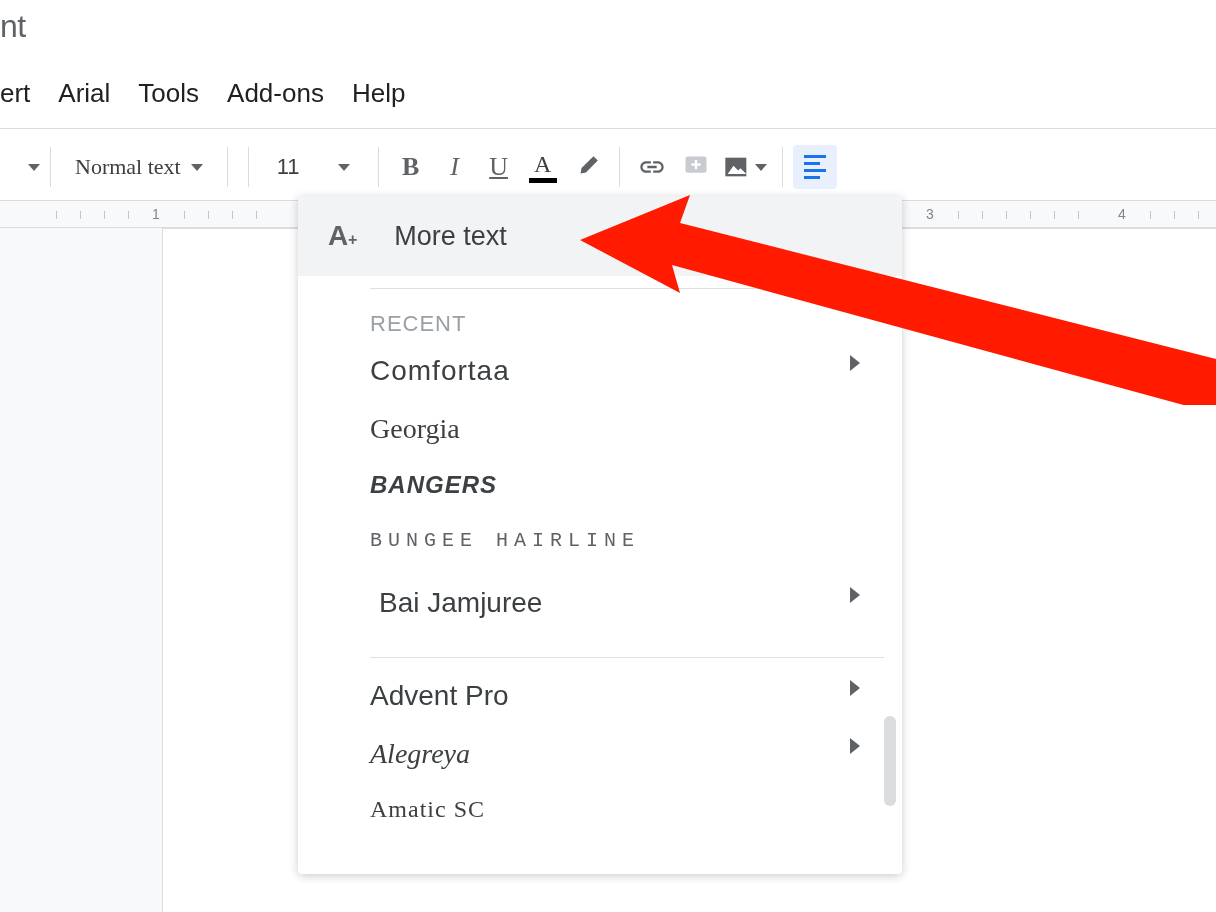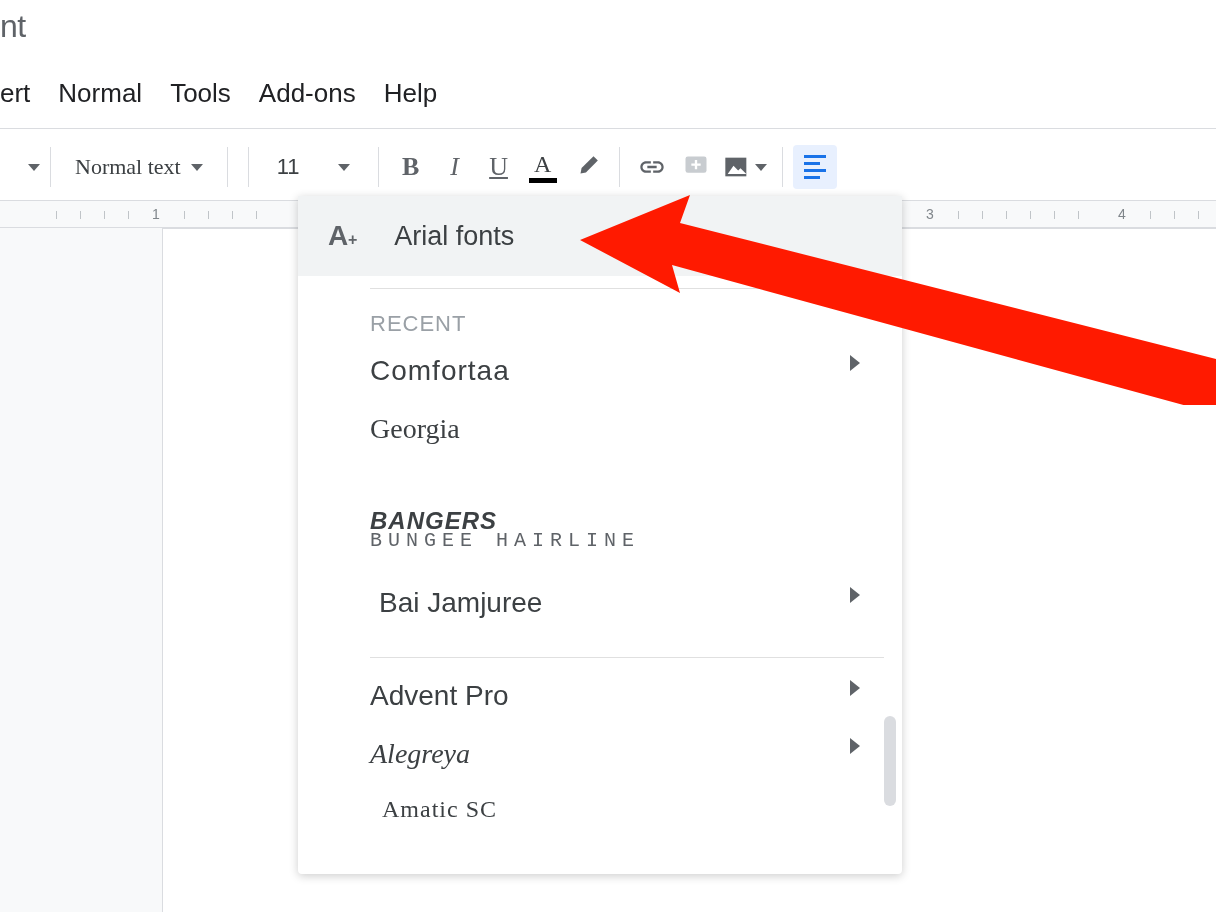--- a/index.html
+++ b/index.html
@@ -170,26 +170,26 @@
 .dd-divider { height:1px; background:#e0e0e0; margin: 12px 0 22px; }
 .dd-section-label { font-size: 22px; color:#9aa0a6; letter-spacing:1px; margin: 18px 0 18px; }
 .font-row {
   display:flex; align-items:flex-start; justify-content:space-between;
   height: 58px; cursor:pointer;
 }
 .font-name { font-size: 28px; color:#3c4043; }
 .submenu-arrow { width:0;height:0; border-top:8px solid transparent; border-bottom:8px solid transparent; border-left:10px solid #5f6368; margin-right:24px; }
 .font-comfortaa { font-family: Arial, sans-serif; letter-spacing:1px; }
 .font-georgia { font-family: Georgia, serif; }
-.font-bangers { font-family: Impact, sans-serif; font-weight:900; font-style:italic; letter-spacing:1px; text-transform:uppercase; font-size:24px;margin-top:36px; }
+.font-bangers { font-family: Impact, sans-serif; font-weight:900; font-style:italic; letter-spacing:1px; text-transform:uppercase; font-size:24px; }
 .font-bungee { font-family: 'Courier New', monospace; letter-spacing:6px; font-size:20px; text-transform:uppercase; color:#5f6368; }
 .font-bai { font-family: Arial, sans-serif; margin-left: 9px; }
 .font-advent { font-family: Arial Narrow, sans-serif; }
 .font-alegreya { font-family: Georgia, serif; font-style:italic; }
-.font-amatic { font-family: 'Brush Script MT', cursive; font-size:24px; letter-spacing:1px;margin-left:12px; }
+.font-amatic { font-family: 'Brush Script MT', cursive; font-size:24px; letter-spacing:1px; }
 
 .dd-scrollbar {
   position:absolute; right:6px; top:520px; width:12px; height:90px;
   background:#dadce0; border-radius:6px;
 }
 
 .annotation-arrow {
   position: absolute;
   top: 195px;
   left: 580px;
@@ -199,21 +199,21 @@
   pointer-events: none;
 }
 </style>
 </head>
 <body>
 
 <div class="doc-title-frag">nt</div>
 
 <div class="menubar">
   <span class="menu-item-frag">ert</span>
-  <span class="menu-item">Normal</span>
+  <span class="menu-item">Arial</span>
   <span class="menu-item">Tools</span>
   <span class="menu-item">Add-ons</span>
   <span class="menu-item">Help</span>
 </div>
 <div class="menubar-sep"></div>
 
 <div class="toolbar">
   <div class="tb-zoom-frag">
     <span class="tb-dropdown-arrow"></span>
   </div>
@@ -294,21 +294,21 @@
     <span class="tick" style="left:1198px"></span>
 </div>
 
 <div class="page-bg">
   <div class="page"></div>
 </div>
 
 <div class="font-dropdown">
   <div class="more-fonts-row">
     <span class="more-fonts-icon">A<span class="plus">+</span></span>
-    <span class="more-fonts-label">Arial fonts</span>
+    <span class="more-fonts-label">More text</span>
   </div>
   <div class="dd-scroll">
     <div class="dd-divider"></div>
     <div class="dd-section-label">RECENT</div>
     <div id="recent-list">
         <div class="font-row">
           <span class="font-name font-comfortaa">Comfortaa</span>
           <span class="submenu-arrow"></span>
         </div>
         <div class="font-row">

